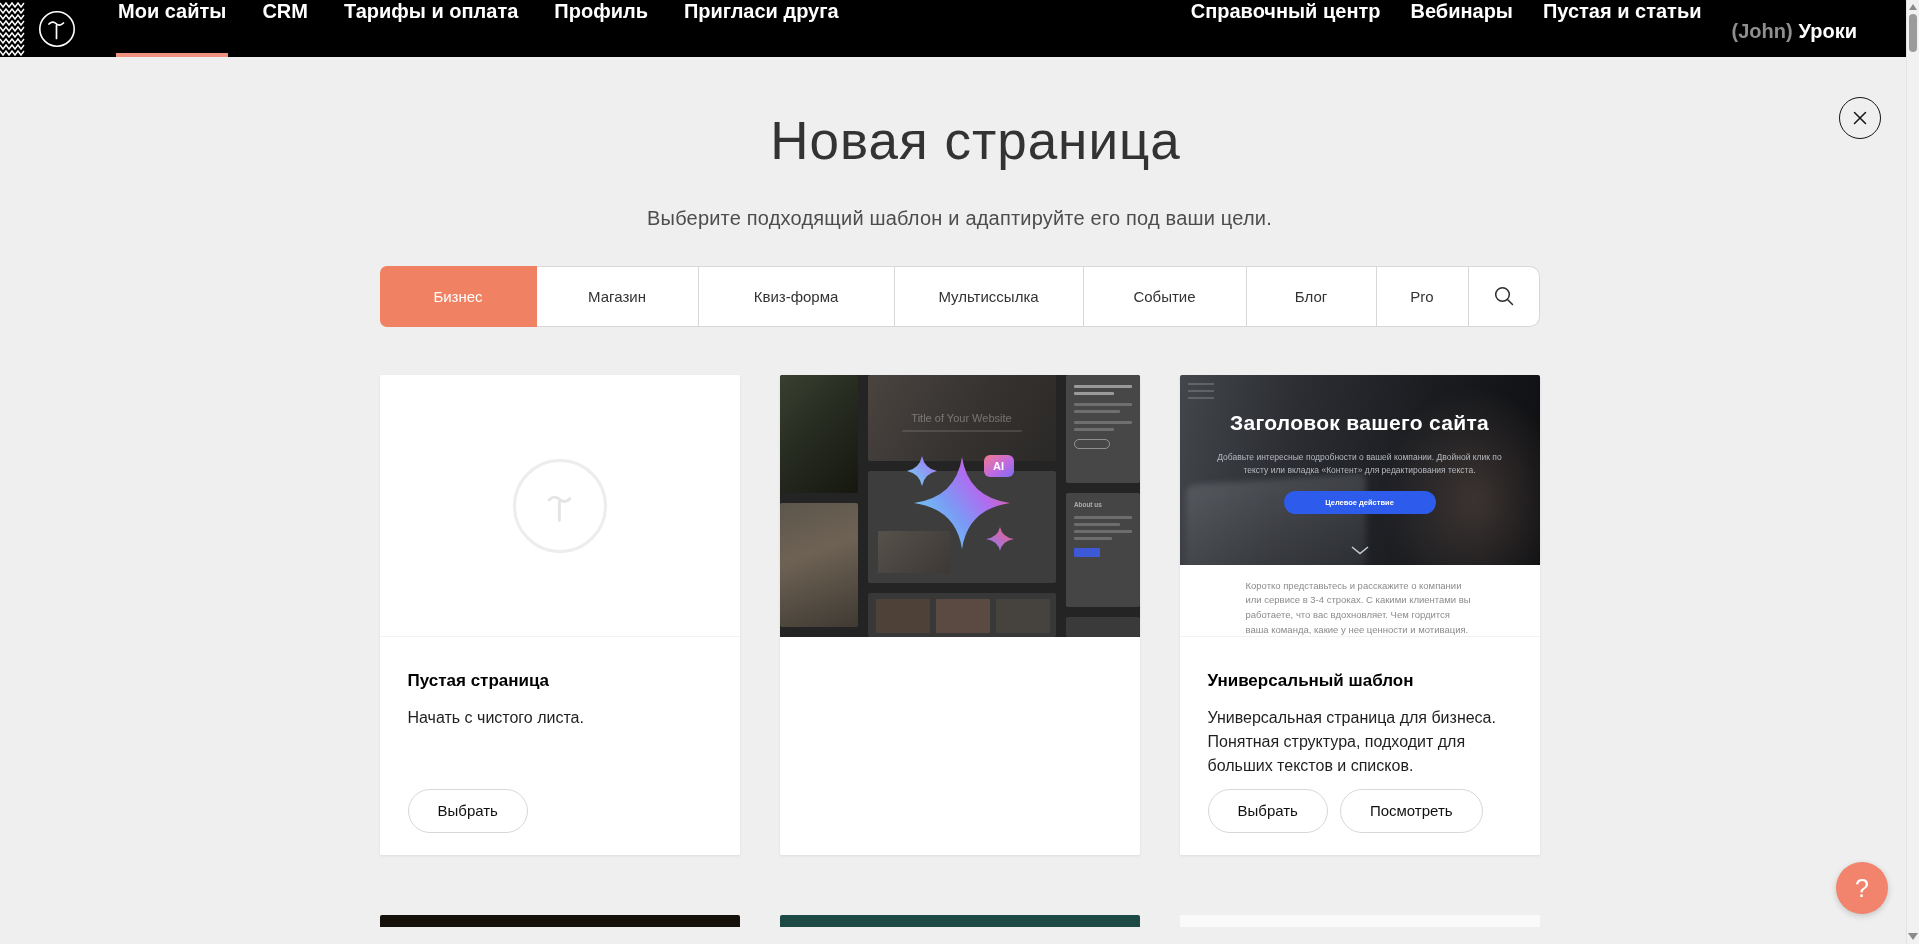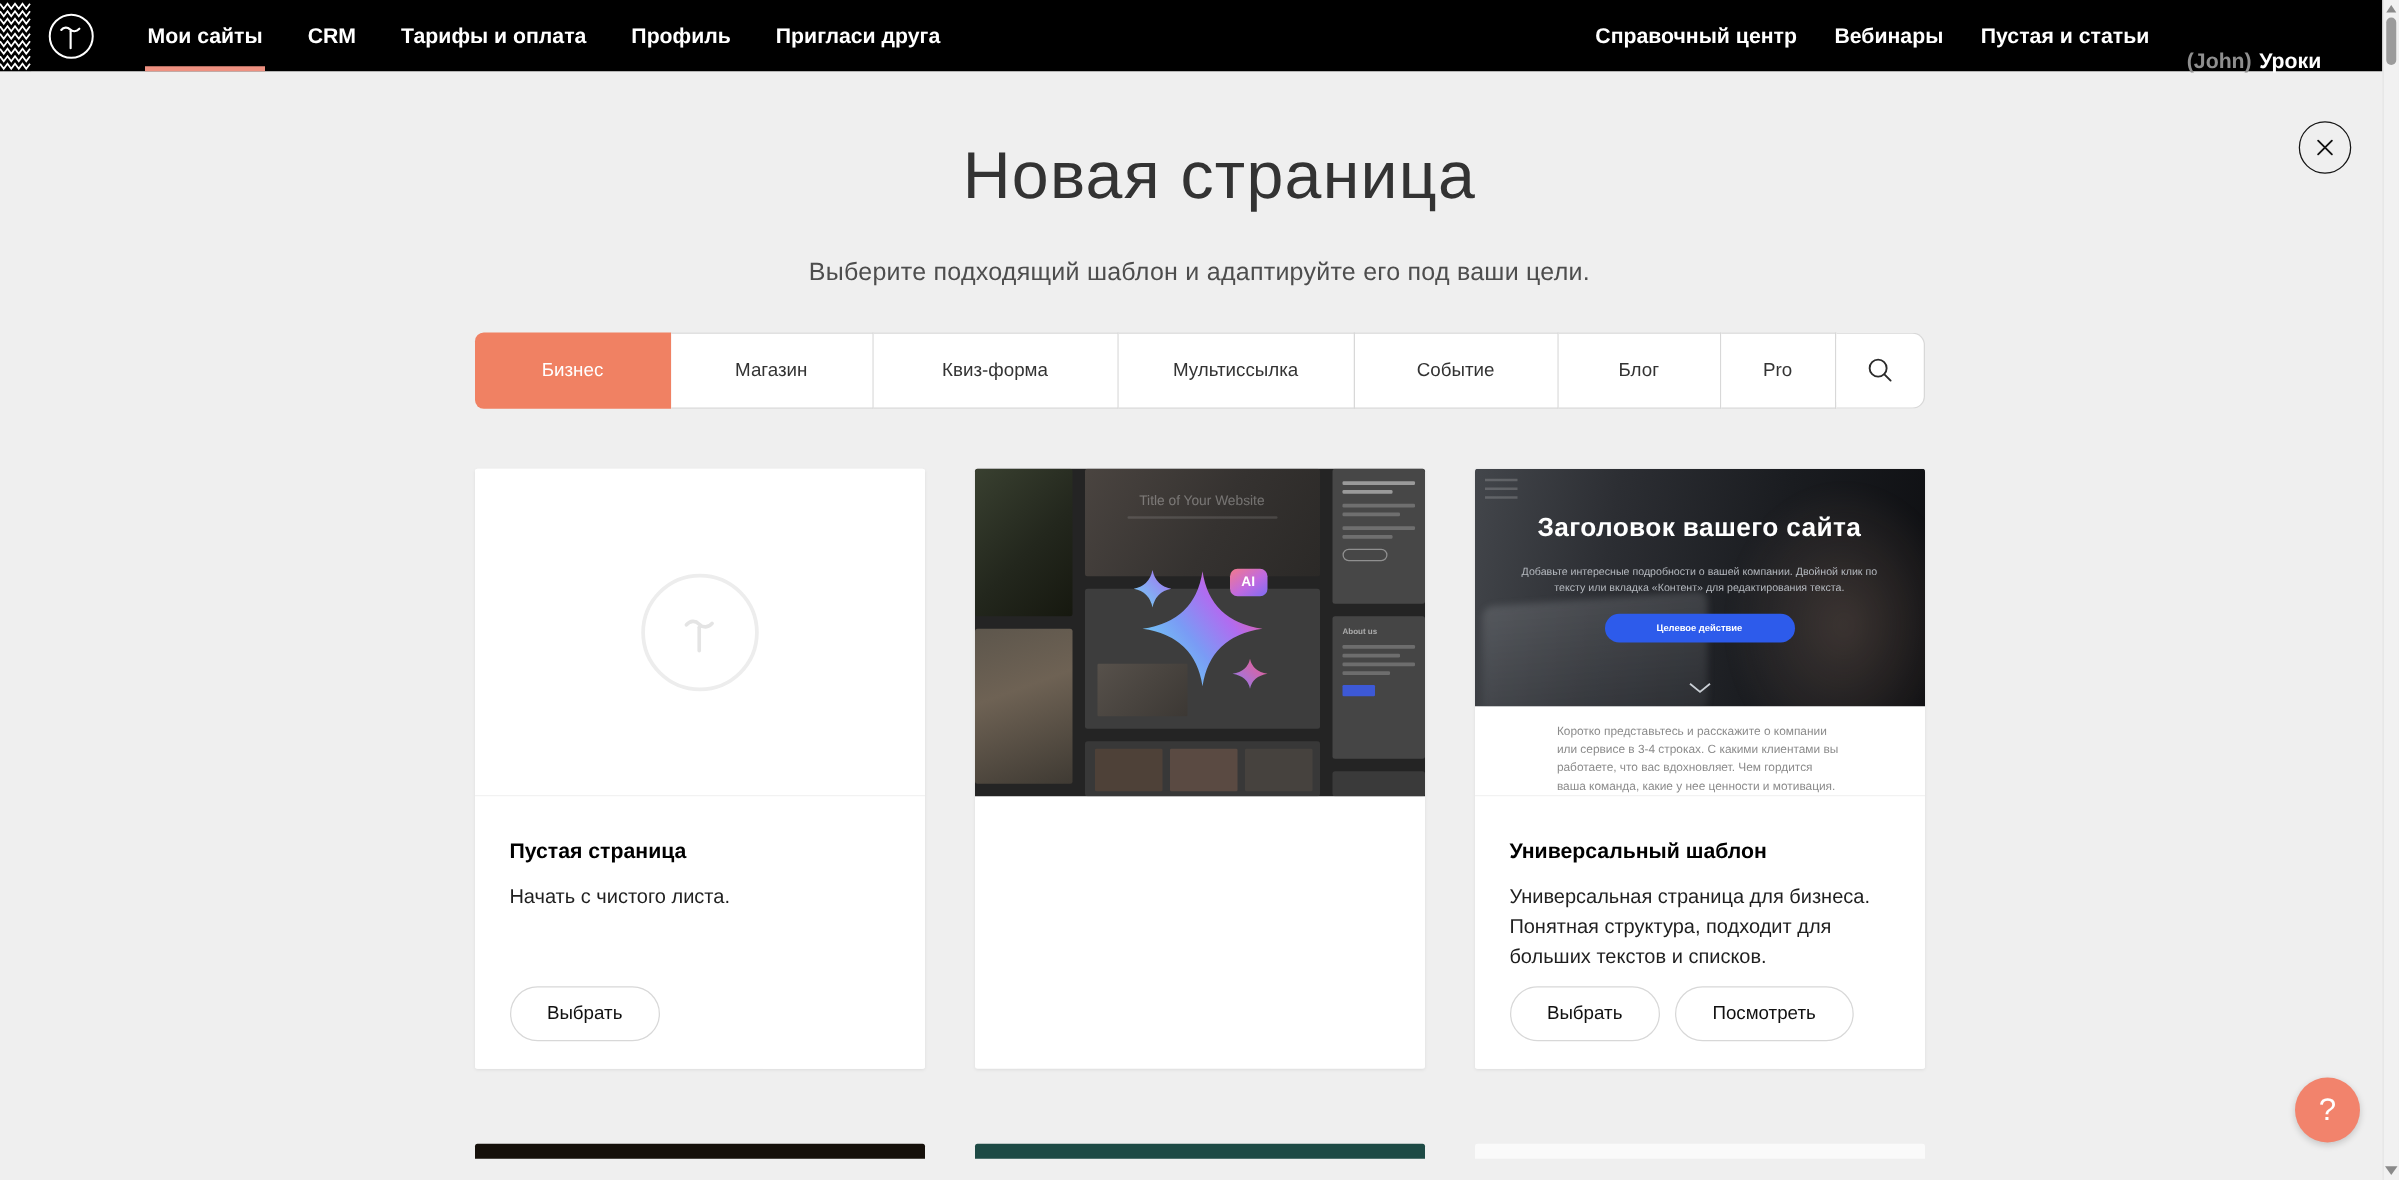--- a/index.html
+++ b/index.html
@@ -5,21 +5,21 @@
   * { margin:0; padding:0; box-sizing:border-box; }
   html,body { width:1919px; height:944px; overflow:hidden; }
   body { background:#efefef; font-family:"Liberation Sans", sans-serif; position:relative; }
 
   
   .header { position:absolute; top:0; left:0; width:1906px; height:57px; background:#000; display:flex; align-items:center; z-index:20; }
   .zigzag { width:25px; height:57px; flex:none; display:block; }
   .logo-btn { width:38px; height:38px; margin-left:13px; flex:none; cursor:pointer; }
   .nav-left { display:flex; margin-left:24px; height:57px; }
   .nav-right { display:flex; margin-left:auto; height:57px; margin-right:34px; }
-  .nav-item { position:relative; display:flex; align-items:center; height:57px; padding:0 18px; color:#fff; font-size:17px; font-weight:700; cursor:pointer; white-space:nowrap; }
+  .nav-item { position:relative; display:flex; align-items:flex-start; height:57px; padding:0 18px; color:#fff; font-size:20px; font-weight:700; cursor:pointer; white-space:nowrap; }
   .nav-right .nav-item { padding:0 15px; }
   .nav-item .active-bar { position:absolute; left:16px; right:16px; bottom:0; height:4px; background:#ee9181; }
   .user-wrap { display:flex; gap:6px;margin-top:20px; }
   .user-name { color:#8f8f8f; font-weight:700; }
 
   
   .scrollbar { position:absolute; top:0; right:0; width:13px; height:944px; background:#f1f1f1; border-left:1px solid #e4e4e4; z-index:60; }
   .sb-up { position:absolute; top:4px; left:2px; width:0; height:0; border-left:4px solid transparent; border-right:4px solid transparent; border-bottom:6px solid #8a8a8a; cursor:pointer; }
   .sb-thumb { position:absolute; top:14px; left:2px; width:8px; height:38px; background:#9b9b9b; border-radius:5px; cursor:pointer; }
   .sb-down { position:absolute; bottom:4px; left:1px; width:0; height:0; border-left:5px solid transparent; border-right:5px solid transparent; border-top:7px solid #8a8a8a; cursor:pointer; }
@@ -53,21 +53,21 @@
 
   
   .blank-logo { position:absolute; left:50%; top:50%; transform:translate(-50%,-50%); width:94px; height:94px; border:3px solid #ededed; border-radius:50%; display:flex; align-items:center; justify-content:center; }
 
   
   .ai-preview { background:#242424; }
   .tile { position:absolute; border-radius:2px; }
   .t-l1 { left:0; top:0; width:78px; height:118px; background:linear-gradient(135deg,#394030,#23271d 55%,#16180f); }
   .t-l2 { left:0; top:128px; width:78px; height:124px; background:linear-gradient(160deg,#5d564c,#6e6254 40%,#3f3a33); }
   .t-c1 { left:88px; top:0; width:188px; height:86px; background:linear-gradient(120deg,#4a4440,#353230 55%,#2b2927); }
-  .t-c1 .site-title { padding-top:20px; text-align:center; font-size:11px; color:rgba(255,255,255,.32); }
+  .t-c1 .site-title { padding-top:37px; text-align:center; font-size:11px; color:rgba(255,255,255,.32); }
   .t-c1 .site-sub { margin:6px auto 0; width:120px; height:2px; background:rgba(255,255,255,.12); border-radius:1px; }
   .t-c2 { left:88px; top:96px; width:188px; height:112px; background:#3d3d3d; }
   .t-c2 .inner-photo { position:absolute; left:10px; bottom:10px; width:72px; height:42px; background:linear-gradient(135deg,#57514b,#3c3834); border-radius:1px; }
   .t-c3 { left:88px; top:218px; width:188px; height:44px; background:#383838; }
   .t-c3 .strip { position:absolute; top:6px; width:54px; height:34px; border-radius:1px; }
   .t-r1 { left:286px; top:0; width:74px; height:108px; background:#474747; }
   .t-r2 { left:286px; top:118px; width:74px; height:114px; background:#454545; }
   .t-r3 { left:286px; top:242px; width:74px; height:20px; background:#3a3a3a; }
   .bar { height:3px; background:rgba(255,255,255,.22); margin:4px 8px 0; border-radius:1px; }
   .bar.bold { background:rgba(255,255,255,.45); }

